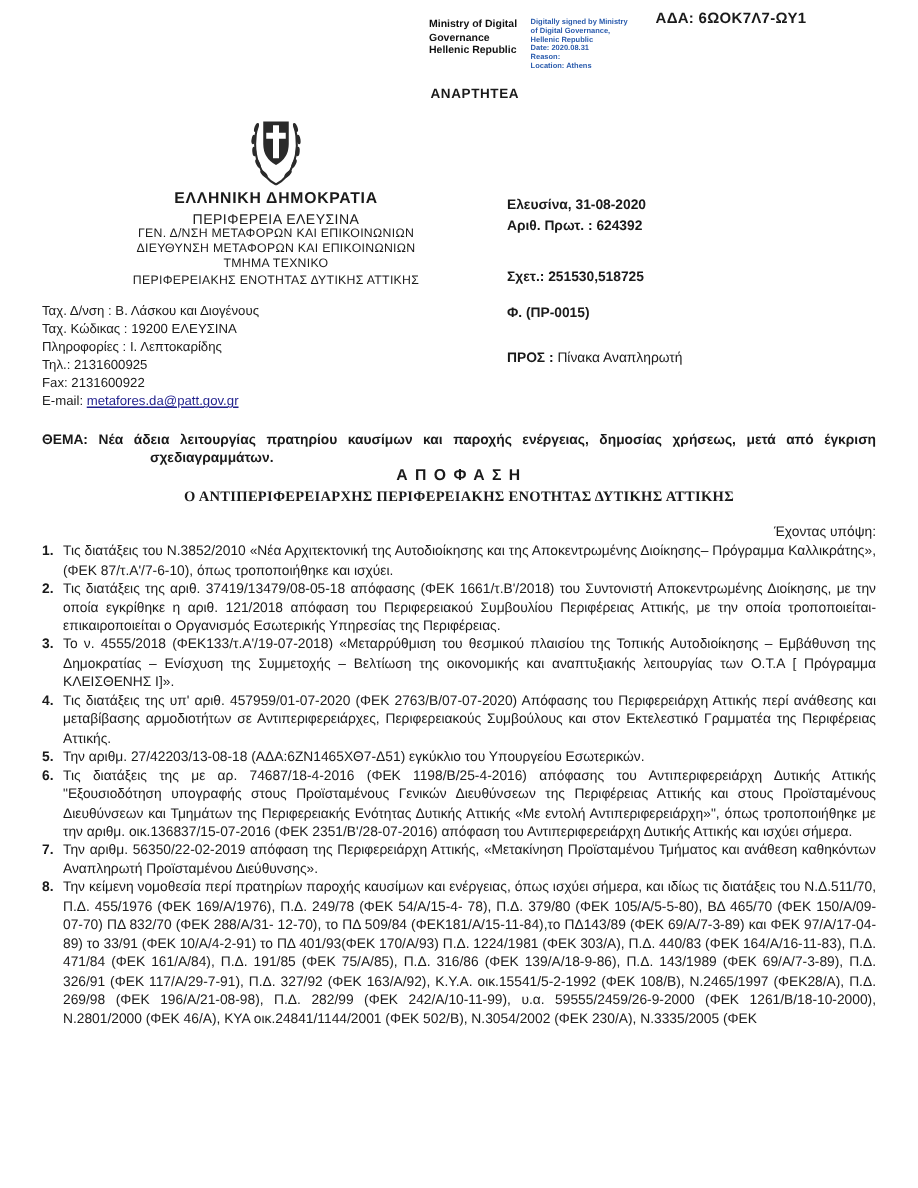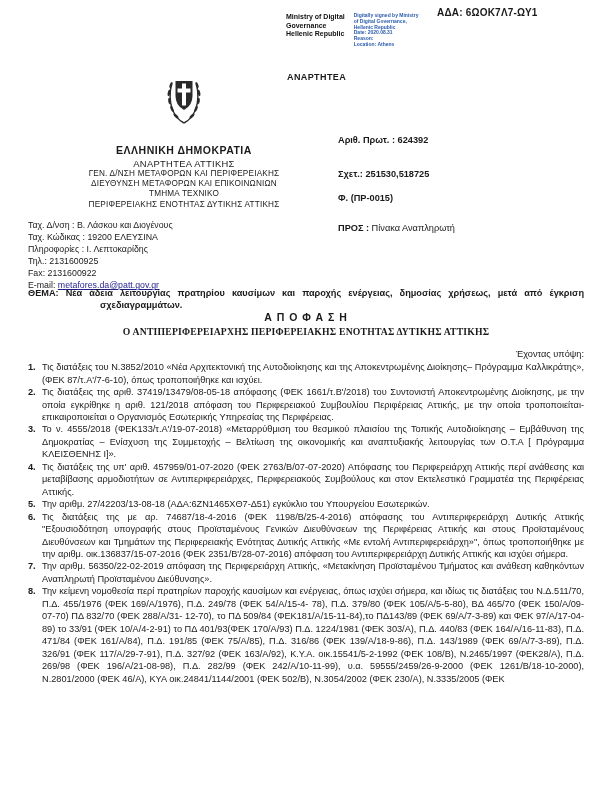--- a/index.html
+++ b/index.html
@@ -7,25 +7,25 @@
   .page {
     position:relative; width:612px; height:792px; overflow:hidden;
     background:#ffffff; color:#1a1a1a;
     font-family:"Liberation Sans","DejaVu Sans",sans-serif;
     padding-left:21px;
   }
   .ada { position:absolute; top:7px; left:437px; font-size:10px; font-weight:600; letter-spacing:.2px; }
   .stamp { position:absolute; top:13px; left:286px; display:flex; gap:9px; align-items:flex-start; }
   .stamp-ministry { font-size:7px; font-weight:bold; line-height:8.6px; color:#111; }
   .stamp-signature { font-size:5px; font-weight:bold; line-height:5.8px; color:#2b5cad; }
-  .anartitea { position:absolute; top:72px; left:287px; font-size:9px; font-weight:bold; letter-spacing:.4px; }
+  .anartitea { position:absolute; top:57px; left:287px; font-size:9px; font-weight:bold; letter-spacing:.4px; }
 
   .header-left { position:absolute; top:72px; left:28px; width:312px; text-align:center; }
   .emblem { height:54px; }
-  .agency-country { font-size:10.5px; font-weight:bold; letter-spacing:.5px; margin-top:18px; }
+  .agency-country { font-size:10.5px; font-weight:bold; letter-spacing:.5px; margin-top:0; }
   .agency-region  { font-size:9.4px; letter-spacing:.3px; margin-top:2px; }
   .agency-dept    { font-size:8.2px; line-height:10.2px; letter-spacing:.2px; }
   .contact { text-align:left; margin-top:9px; font-size:8.8px; line-height:12.1px; }
   .email-link { color:#1f1f8c; text-decoration:underline; cursor:pointer; }
 
   .header-right { position:absolute; top:131px; left:338px; width:240px; font-size:9.2px; }
   .hr-bold { font-weight:bold; }
   .hr-protocol { margin-top:4px; }
   .hr-related  { margin-top:24px; }
   .hr-file     { margin-top:14px; }
@@ -83,40 +83,41 @@
           <ellipse cx="35.5" cy="29" rx="3.2" ry="1.3" transform="rotate(95 35.5 29)"></ellipse>
           <ellipse cx="33" cy="37" rx="3.2" ry="1.3" transform="rotate(115 33 37)"></ellipse>
           <ellipse cx="29" cy="44" rx="3.2" ry="1.3" transform="rotate(135 29 44)"></ellipse>
         </g>
         <path d="M12.5 9 h17 v15 q0 9.5 -8.5 14 q-8.5 -4.5 -8.5 -14 z" fill="#2a2a2a"></path>
         <rect x="19" y="11.5" width="4" height="22" fill="#ffffff"></rect>
         <rect x="14.5" y="16.5" width="13" height="4" fill="#ffffff"></rect>
       </svg>
     </div>
     <div class="agency-country">ΕΛΛΗΝΙΚΗ  ΔΗΜΟΚΡΑΤΙΑ</div>
-    <div class="agency-region">ΑΝΑΡΤΗΤΕΑ ΑΤΤΙΚΗΣ</div>
-    <div class="agency-dept">ΓΕΝ. Δ/ΝΣΗ  ΜΕΤΑΦΟΡΩΝ  ΚΑΙ ΠΕΡΙΦΕΡΕΙΑΚΗΣ</div>
+    <div class="agency-region">ΠΕΡΙΦΕΡΕΙΑ ΕΛΕΥΣΙΝΑ</div>
+    <div class="agency-dept">ΓΕΝ. Δ/ΝΣΗ  ΜΕΤΑΦΟΡΩΝ  ΚΑΙ ΕΠΙΚΟΙΝΩΝΙΩΝ</div>
     <div class="agency-dept">ΔΙΕΥΘΥΝΣΗ  ΜΕΤΑΦΟΡΩΝ  ΚΑΙ ΕΠΙΚΟΙΝΩΝΙΩΝ</div>
     <div class="agency-dept">ΤΜΗΜΑ  ΤΕΧΝΙΚΟ</div>
     <div class="agency-dept">ΠΕΡΙΦΕΡΕΙΑΚΗΣ ΕΝΟΤΗΤΑΣ ΔΥΤΙΚΗΣ ΑΤΤΙΚΗΣ</div>
 
     <div class="contact">
       <div>Ταχ. Δ/νση : Β. Λάσκου και Διογένους</div>
       <div>Ταχ. Κώδικας : 19200 ΕΛΕΥΣΙΝΑ</div>
       <div>Πληροφορίες : Ι. Λεπτοκαρίδης</div>
       <div>Τηλ.: 2131600925</div>
       <div>Fax:  2131600922</div>
       <div>
         <span>E-mail:</span>
         <a class="email-link">metafores.da@patt.gov.gr</a>
       </div>
     </div>
   </div>
 
   <div class="header-right">
+    <div class="hr-bold">Ελευσίνα, 31-08-2020</div>
     <div class="hr-bold hr-protocol">Αριθ. Πρωτ. : 624392</div>
     <div class="hr-bold hr-related">Σχετ.: 251530,518725</div>
     <div class="hr-bold hr-file">Φ.  (ΠΡ-0015)</div>
     <div class="hr-to">
       <span class="hr-bold">ΠΡΟΣ :</span>
       <span>Πίνακα Αναπληρωτή</span>
     </div>
   </div>
 
   <div class="body">

